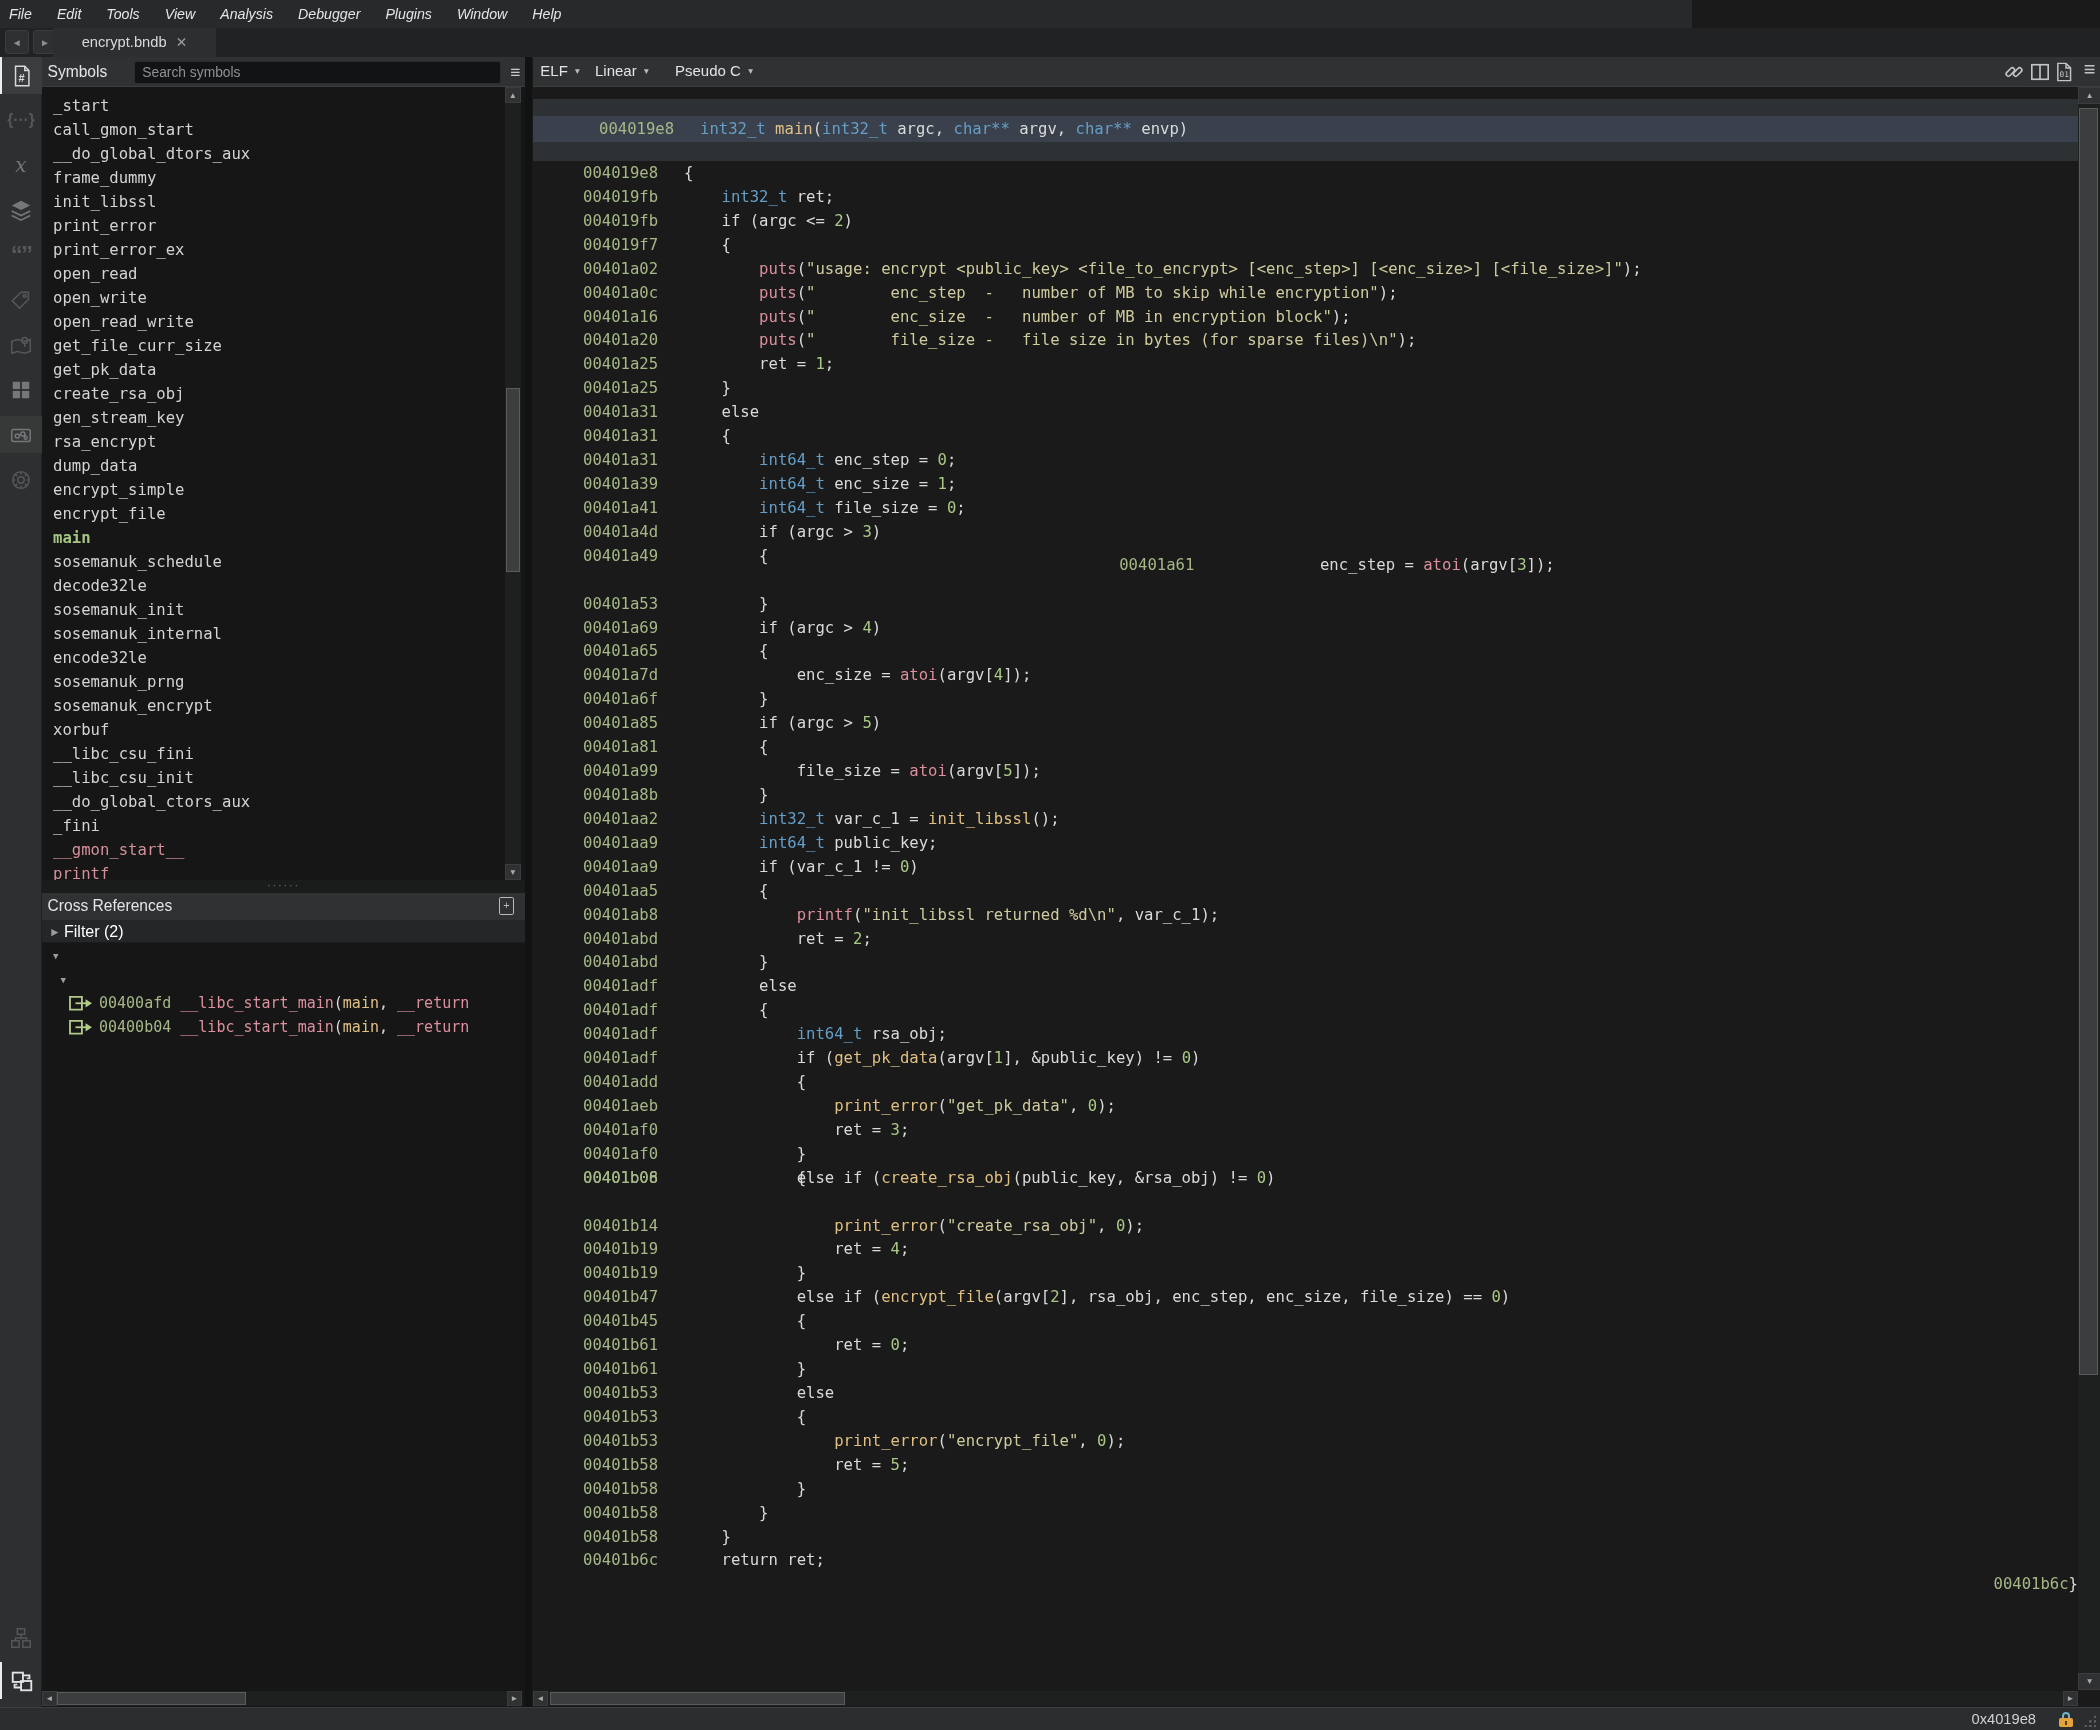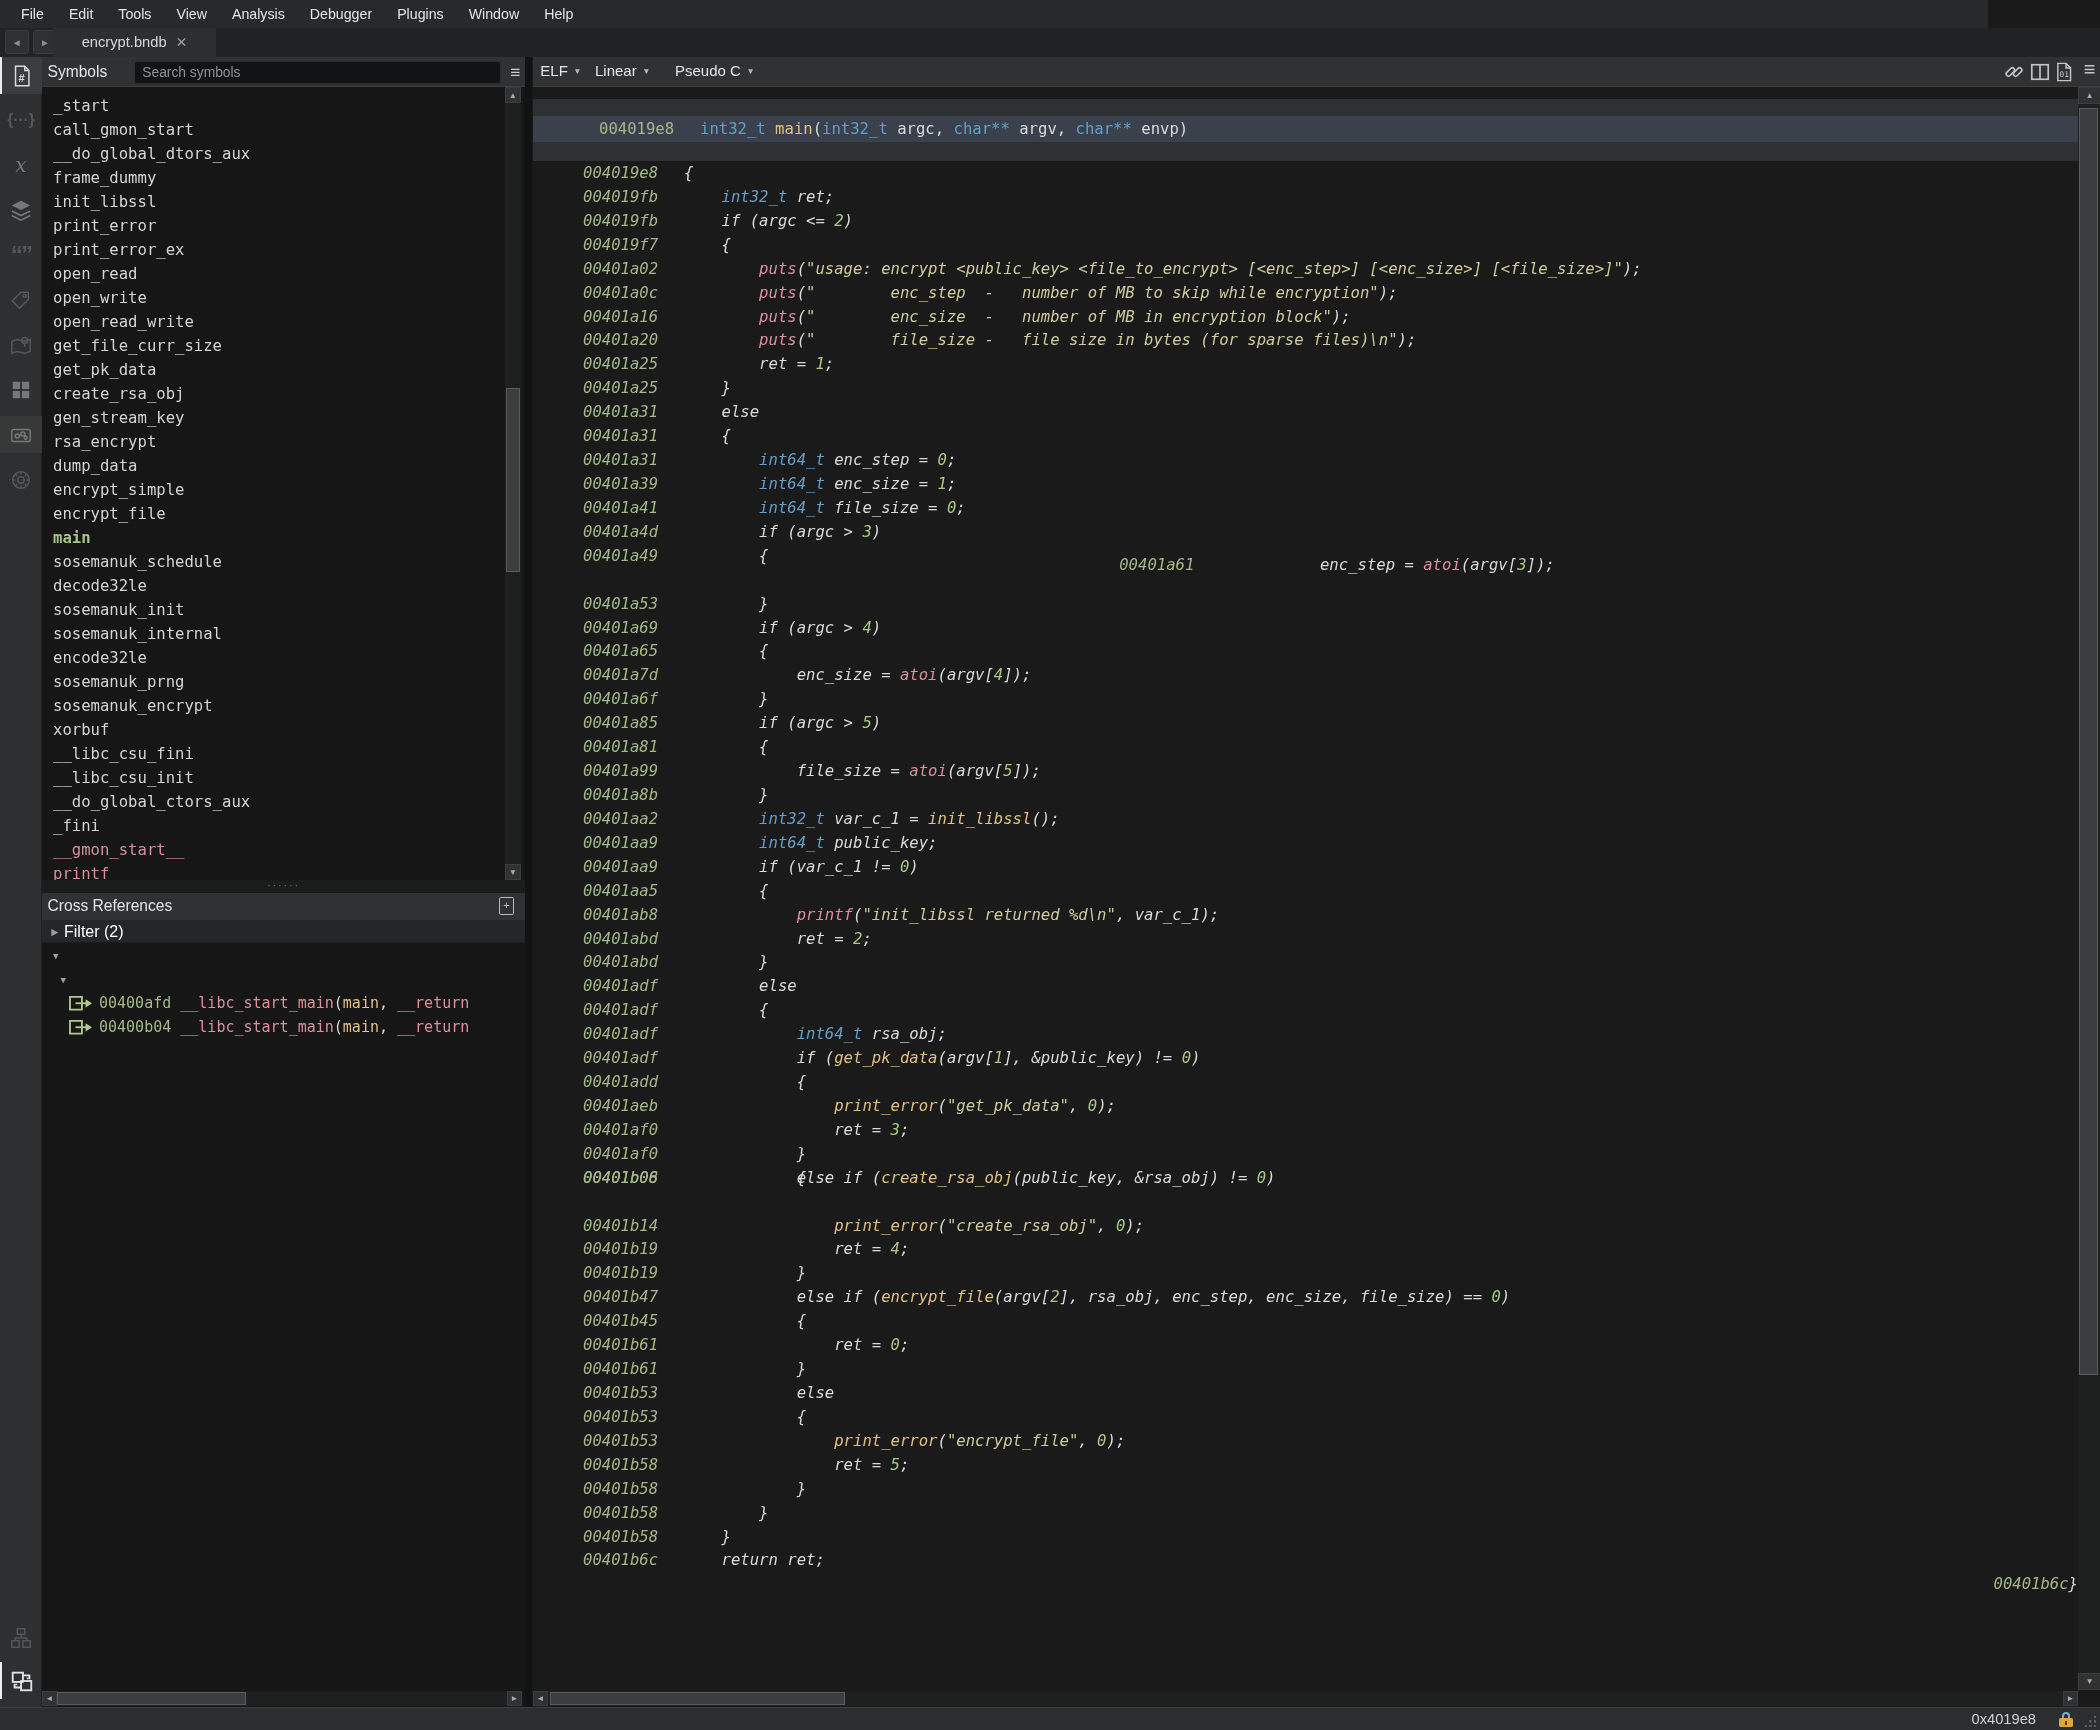--- a/index.html
+++ b/index.html
@@ -1,21 +1,21 @@
 <!DOCTYPE html>
 <html style="font-size:14.7px"><head>
 <meta charset="utf-8">
 <style>
   * { margin:0; padding:0; box-sizing:border-box; }
   html,body { width:2100px; height:1730px; background:#191a19; overflow:hidden;
     font-family:"Liberation Sans","DejaVu Sans",sans-serif; }
 
   
-  #menubar { position:absolute; left:0; top:0; width:1988px; height:27.5px; background:#28292b;
-    display:flex; align-items:center; padding-left:21px; }
+  #menubar { position:absolute; left:0; top:0; width:1692px; height:27.5px; background:#28292b;
+    display:flex; align-items:center; padding-left:9px;font-style:italic; }
   .menu-item { color:#e4e5e6; font-size:14.2px; margin-right:25px; cursor:default; }
 
   
   #tabbar { position:absolute; left:0; top:27.5px; width:2100px; height:29px; background:#202223; }
   .navbtn { position:absolute; top:2.8px; width:24px; height:24px; background:#2e3031; border:0.9px solid #3a3c3d;
     border-radius:2.8px; color:#8b8d8e; font-size:10px; display:flex; align-items:center; justify-content:center; }
   #nav-back { left:4.6px; } #nav-fwd { left:33px; }
   #tab { position:absolute; left:53px; top:0; width:163px; height:29px; background:#2c2e2f;
     display:flex; align-items:center; justify-content:center; color:#d8d9da; font-size:14.7px; gap:9.2px; }
   #tab .close { color:#9a9c9d; font-size:13.8px; }
@@ -92,21 +92,21 @@
   
   #codepane { position:absolute; left:533px; top:57px; width:1568px; height:1650px; background:#191a19; }
   #code-head { position:absolute; left:0; top:0; width:1568px; height:30px; }
   .dd { position:absolute; top:4.6px; color:#e3e4e5; font-size:15px; }
   .dd .caret { color:#b9babb; font-size:8.3px; margin-left:5.5px; vertical-align:1.8px; }
   #dd-arch { left:7.3px; } #dd-view { left:62px; } #dd-lang { left:142px; }
   .head-ic { position:absolute; top:4.6px; color:#c3c4c5; }
 
   #code-content { position:absolute; left:0; top:30px; width:1545px; height:1603px; overflow:hidden; }
   .code-row { position:absolute; left:0; width:1545px; height:24px; line-height:24px; white-space:pre;
-    font-family:"DejaVu Sans Mono",monospace; font-size:15.6px;font-style:italic; }
+    font-family:"DejaVu Sans Mono",monospace; font-size:15.6px; }
   .code-row .addr { display:inline-block; margin-left:50px; width:101px; color:#a6b887; }
   #row-empty-a { position:absolute; left:0; top:12px; width:1545px; height:16.5px; background:#2e3133; }
   #sig-row { position:absolute; left:0; top:28.5px; width:1545px; height:27px; line-height:27px; background:#3a414d;
     white-space:pre; font-family:"DejaVu Sans Mono",monospace; font-size:15.6px;padding-left:16px; }
   #sig-row .addr { display:inline-block; margin-left:50px; width:101px; color:#a6b887; }
   #row-empty-b { position:absolute; left:0; top:55px; width:1545px; height:19px; background:#2e3133; }
   #code-lines-origin { position:absolute; left:0; top:74px; width:1545px; }
 
   #code-vsb-up   { left:1545px; top:30px; width:23px; height:16.5px; }
   #code-vsb      { left:1545px; top:47px; width:23px; height:1586px; }

